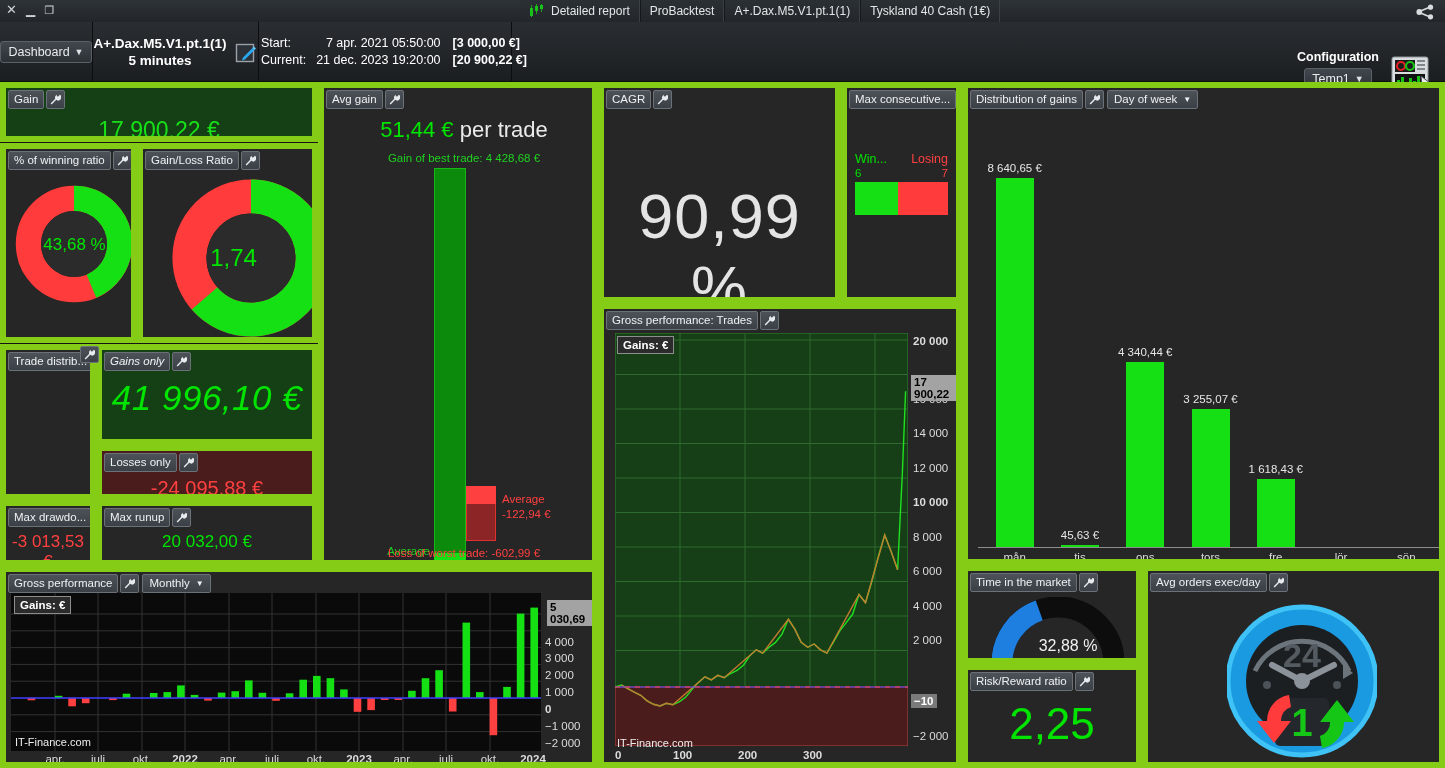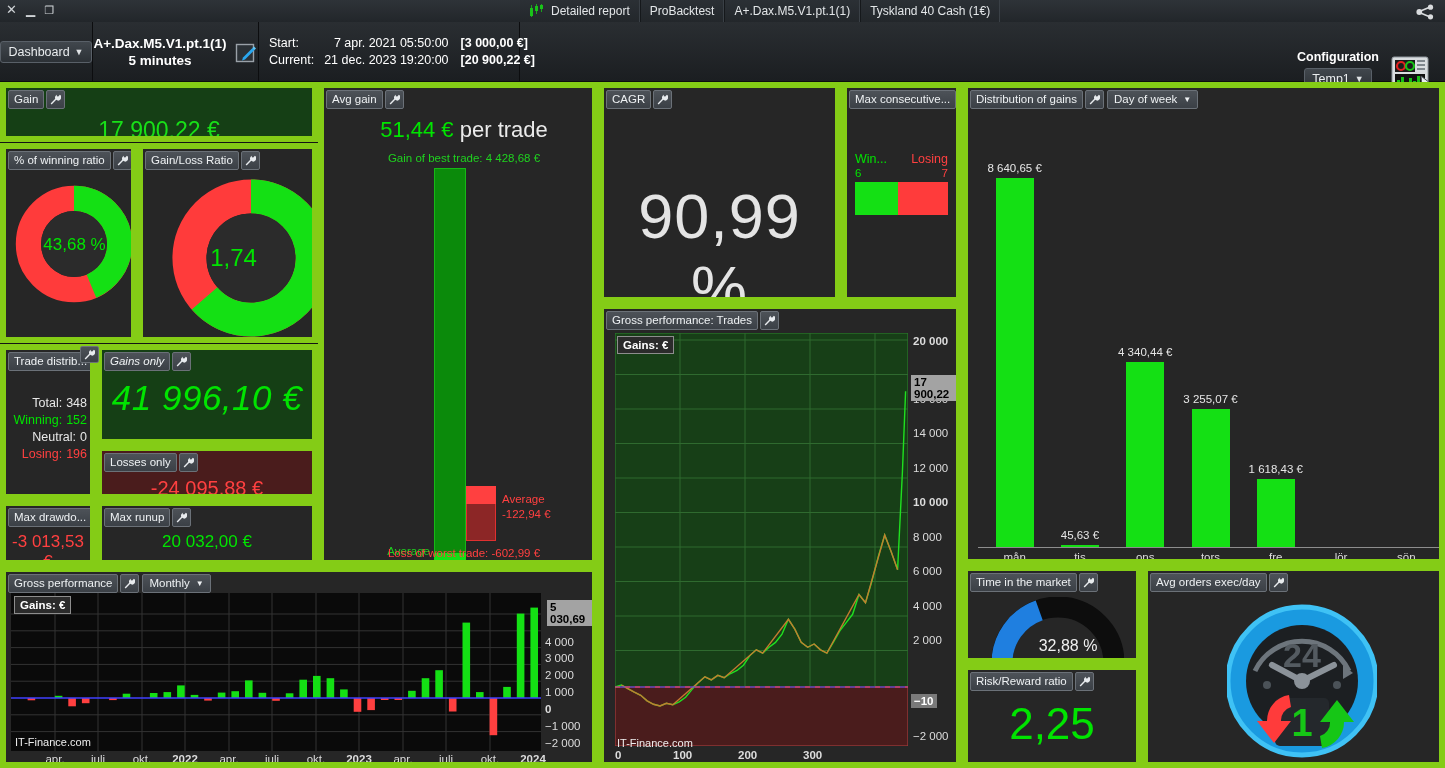--- a/index.html
+++ b/index.html
@@ -140,21 +140,21 @@
       <div class="hdr-name">
         <div>A+.Dax.M5.V1.pt.1(1)</div>
         <div>5 minutes</div>
       </div>
       <svg class="editico" viewBox="0 0 22 22">
         <rect x="1.5" y="3.5" width="17" height="17" fill="#2b3136" stroke="#9aa1a8" stroke-width="1.4"></rect>
         <path d="M8 16.5 L7 19.5 L10 18.5 L19.5 9 L17.5 7 Z" fill="#2aa7ef"></path>
         <path d="M17.5 7 L19.5 9 L21 7.5 L19 5.5 Z" fill="#5ec6f8"></path>
       </svg>
     </div>
-    <div class="hdr-cell" style="left:258px;width:250px;padding-left:11px;">
+    <div class="hdr-cell" style="left:258px;width:250px;padding-left:3px;">
       <div class="startblk">
         <table>
           <tbody>
               <tr>
             <td class="lbl">Start:</td>
             <td class="val">7 apr. 2021 05:50:00</td>
             <td class="amt">[3 000,00 €]</td>
           </tr>
           <tr>
             <td class="lbl">Current:</td>
@@ -242,36 +242,20 @@
   <div class="w" style="left:0;top:344px;width:96px;height:156px;">
     <div class="wt">
       <div class="cap">Trade distrib...</div>
     </div>
   </div>
   <div class="wt" style="position:absolute;left:2px;top:346px;">
     <div class="tool" style="margin-left:0;position:absolute;left:78px;top:0;">
       <svg width="11" height="11" viewBox="0 0 12 12">
           <path d="M8.8 0.6a3.4 3.4 0 00-3.1 4.7L0.7 10.3l1.1 1.1 5-5a3.4 3.4 0 104-5.6L9 2.6 7.5 2.4 7.3 0.9z" fill="#e8ebee"></path>
         </svg>
-    </div>
-  </div>
-  <div style="position:absolute;left:0;top:344px;width:96px;height:156px;pointer-events:none;">
-    <div class="tdist">
-      <div class="row">
-        <span class="k">Total:</span><span>348</span>
-      </div>
-      <div class="row" style="color:#00e400;">
-        <span class="k">Winning:</span><span>152</span>
-      </div>
-      <div class="row">
-        <span class="k">Neutral:</span><span>0</span>
-      </div>
-      <div class="row" style="color:#ff4040;">
-        <span class="k">Losing:</span><span>196</span>
-      </div>
     </div>
   </div>
 
   <div class="w" style="left:96px;top:344px;width:222px;height:101px;background:#153f15;font-style:italic;">
     <div class="wt">
       <div class="cap">Gains only</div>
       <div class="tool">
         <svg width="11" height="11" viewBox="0 0 12 12">
             <path d="M8.8 0.6a3.4 3.4 0 00-3.1 4.7L0.7 10.3l1.1 1.1 5-5a3.4 3.4 0 104-5.6L9 2.6 7.5 2.4 7.3 0.9z" fill="#e8ebee"></path>
           </svg>

